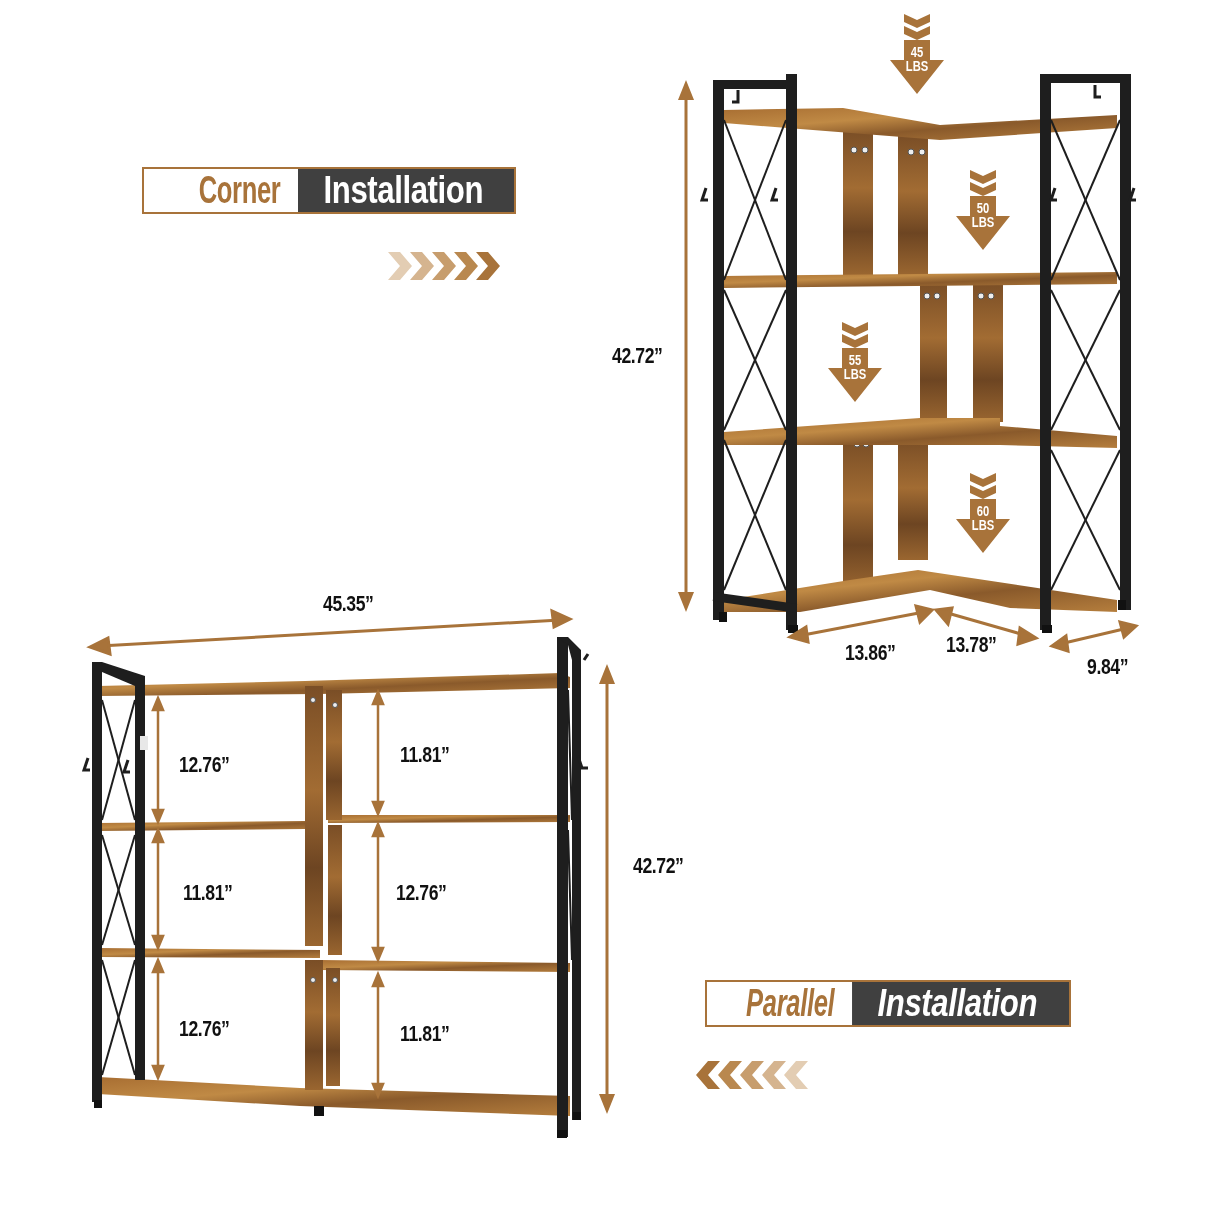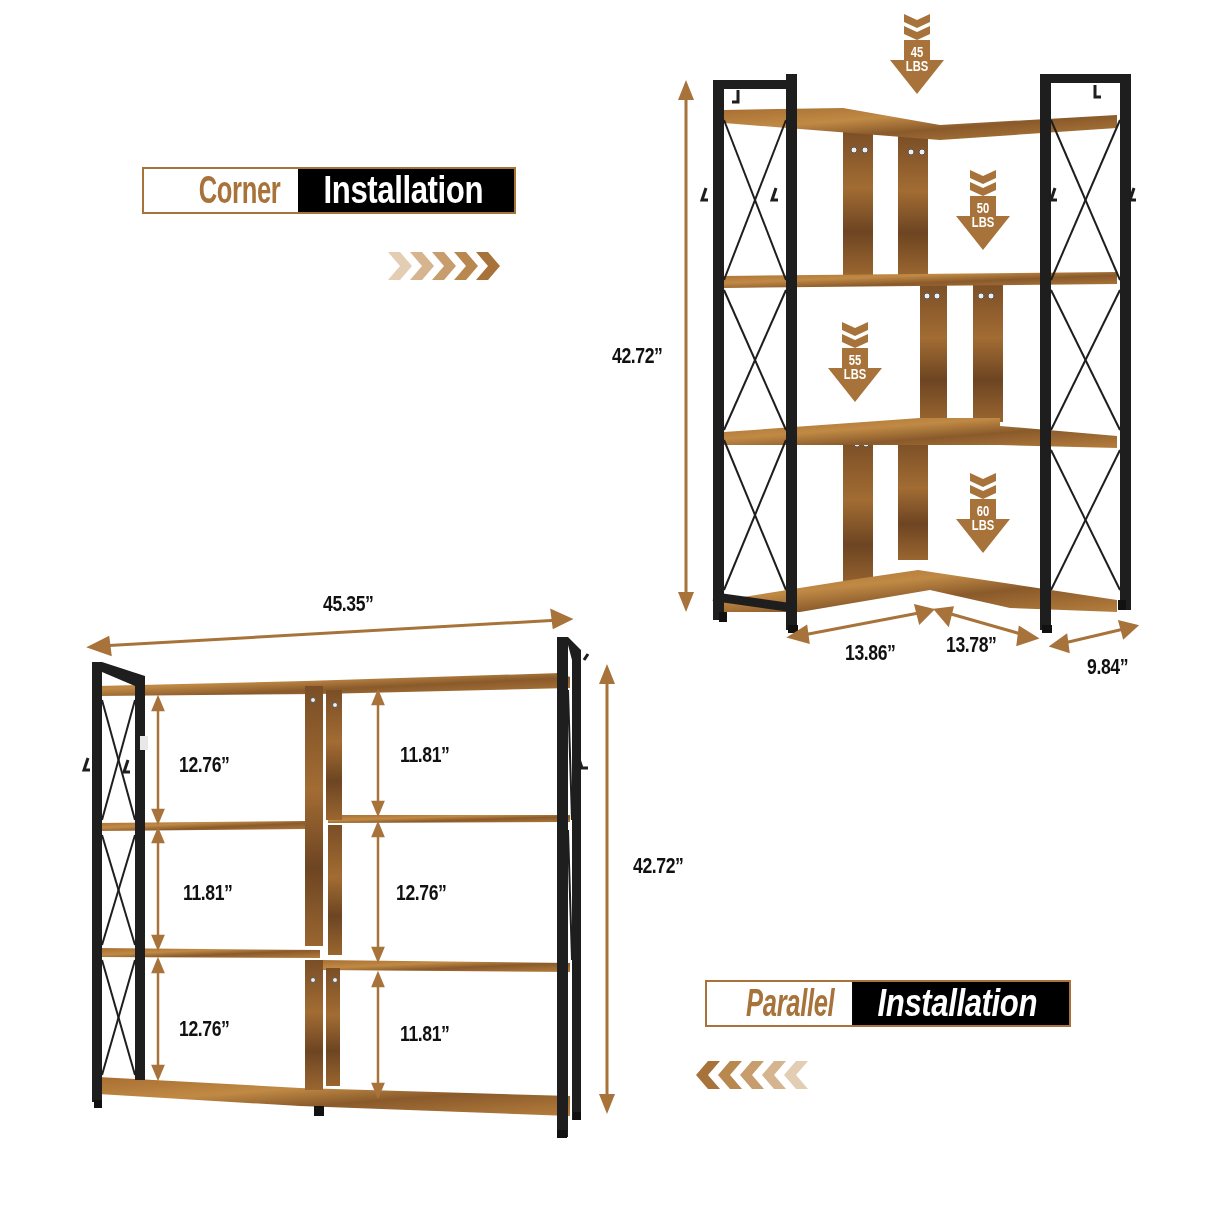--- a/index.html
+++ b/index.html
@@ -3,21 +3,21 @@
 <meta charset="utf-8">
 <style>
   html,body{margin:0;padding:0;background:#ffffff;}
   body{width:1214px;height:1214px;position:relative;overflow:hidden;font-family:"Liberation Sans","DejaVu Sans",sans-serif;}
   svg{position:absolute;left:0;top:0;}
   
   .badge{position:absolute;display:flex;align-items:flex-end;height:48px;}
   .badge .bar{width:5px;background:#a8733a;margin-right:4px;}
   .badge .box{display:flex;align-items:stretch;border:2px solid #a8733a;}
   .badge .lead{background:#fff;color:#a8733a;font-weight:bold;font-size:38px;display:flex;align-items:center;padding:0 10px 0 30px;letter-spacing:-0.5px;transform:scaleX(0.82);transform-origin:right center;}
-  .badge .tail{background:#000000;color:#fff;font-weight:bold;font-size:38px;display:flex;align-items:center;padding:0 14px 0 8px;letter-spacing:-0.5px;}
+  .badge .tail{background:#404040;color:#fff;font-weight:bold;font-size:38px;display:flex;align-items:center;padding:0 14px 0 8px;letter-spacing:-0.5px;}
   .badge .tail span,.badge .lead span{display:inline-block;transform:scaleX(0.82);}
   .dim{position:absolute;font-weight:bold;color:#111;font-size:22px;letter-spacing:-0.5px;transform:scaleX(0.8);transform-origin:left top;white-space:nowrap;}
   .lbs{position:absolute;color:#fff;font-weight:bold;font-size:14px;line-height:14px;text-align:center;width:40px;transform:scaleX(0.8);}
 </style>
 </head>
 <body>
 
 <div class="badge" style="left:133px;top:166px;">
   <div class="bar"></div>
   <div class="box">

